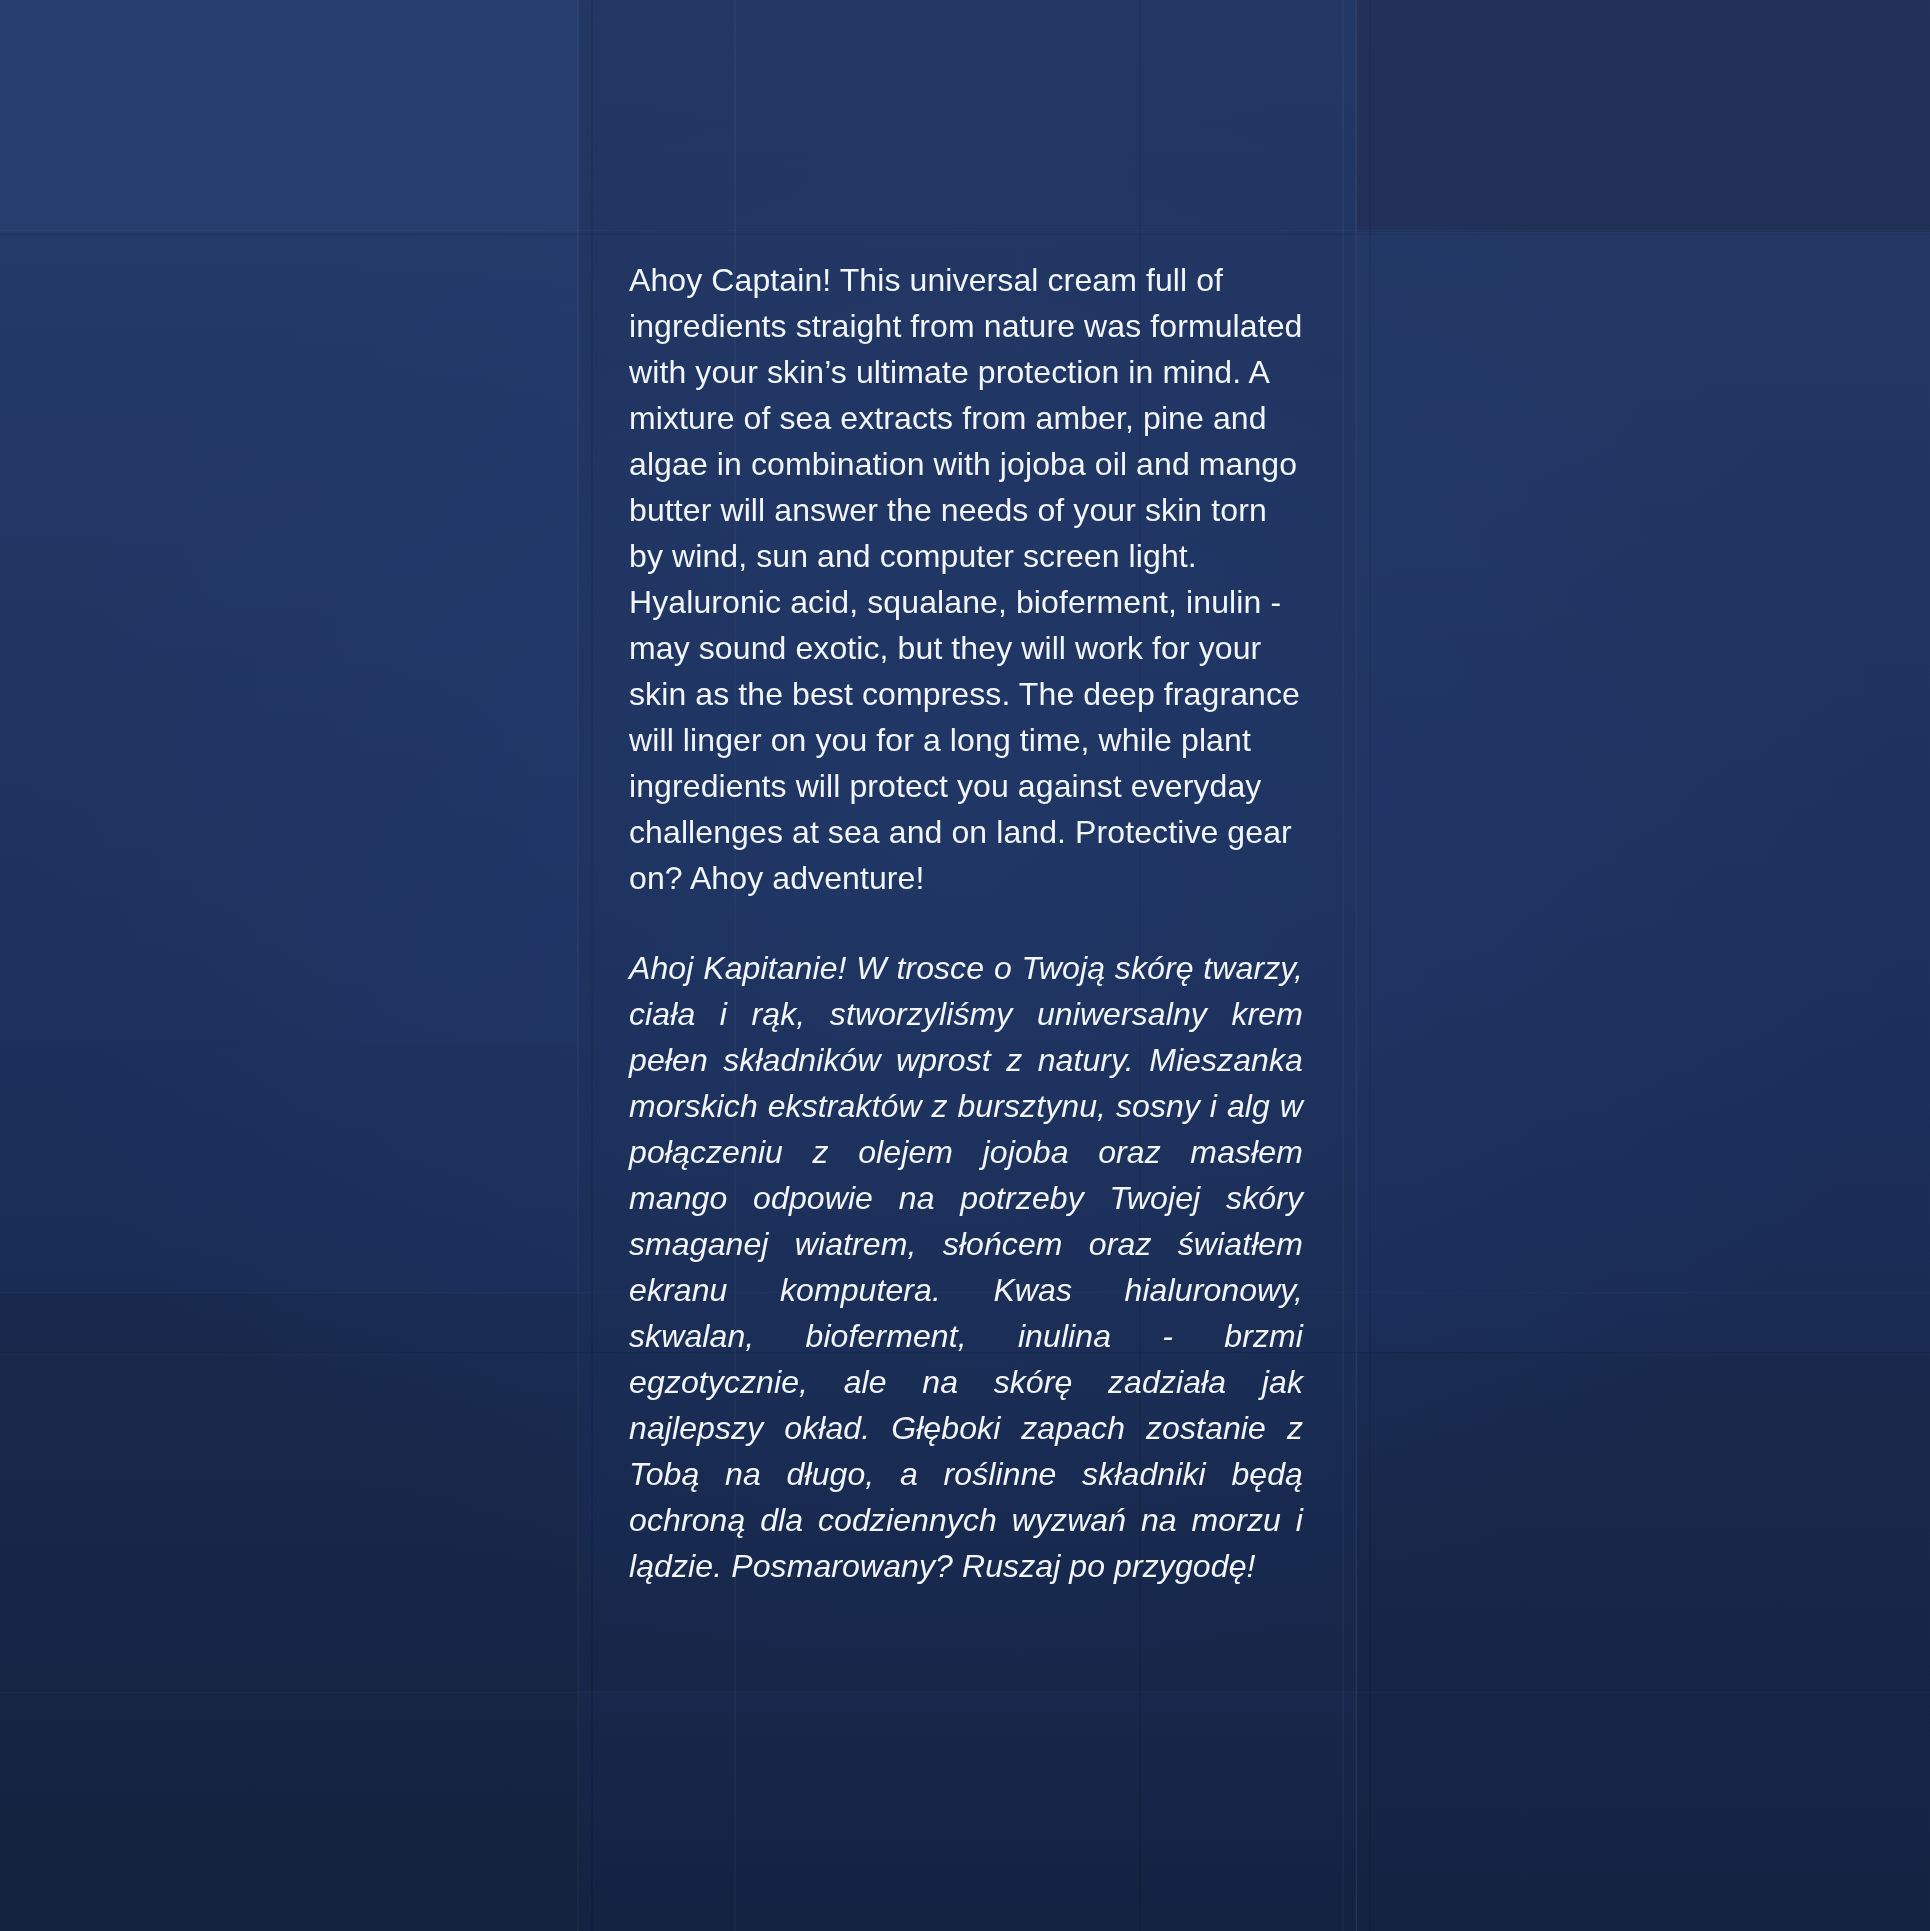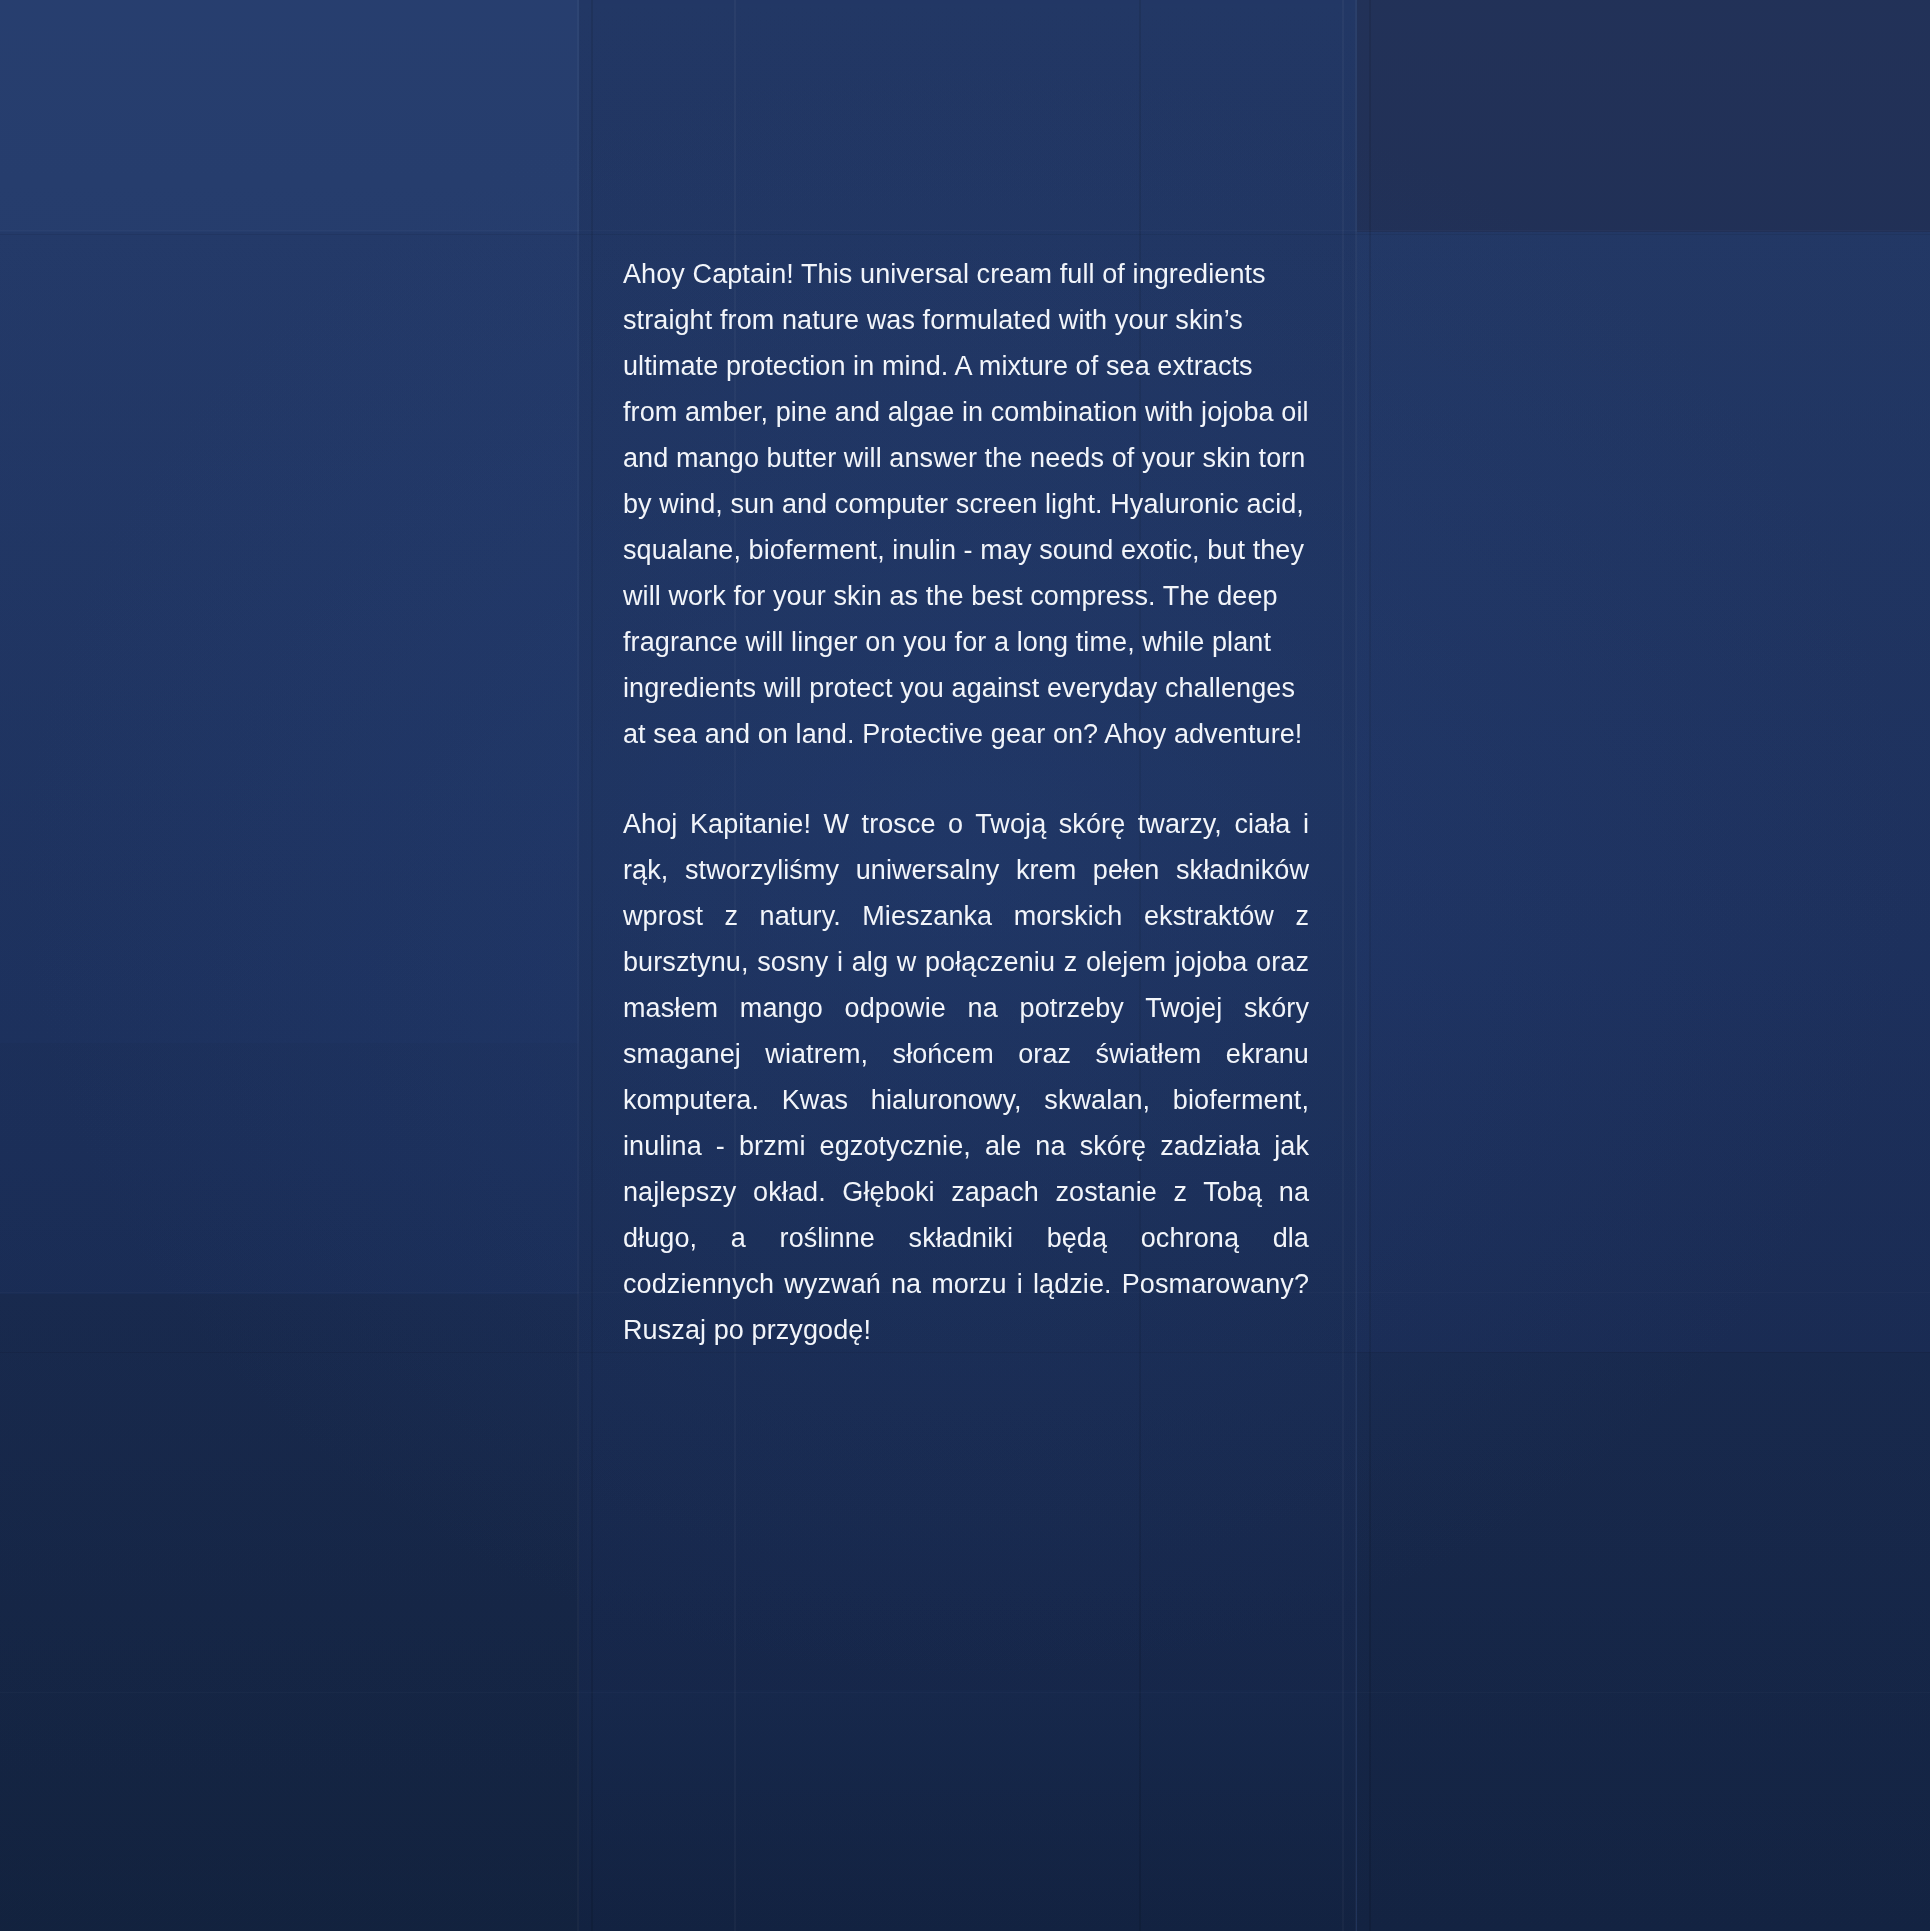--- a/index.html
+++ b/index.html
@@ -116,34 +116,35 @@
   
   .text-column {
     position: absolute;
     left: 623px;
     top: 251px;
     width: 686px;
   }
 
   .para {
     color: #f2f5fa;
-    font-size: 27px;
+    font-size: 32px;
     line-height: 46px;
     letter-spacing: 0.1px;
-    margin: 0;
+    margin: 6px;
     -webkit-font-smoothing: antialiased;
   }
 
   .para-en {
     text-align: left;
   }
 
   .para-pl {
     text-align: justify;
     margin-top: 44px;
+    font-style: italic;
   }
 </style>
 </head>
 <body>
 
 <div class="page">
 
   <div class="bg-layer band-left"></div>
   <div class="bg-layer band-mid"></div>
   <div class="bg-layer band-right"></div>

